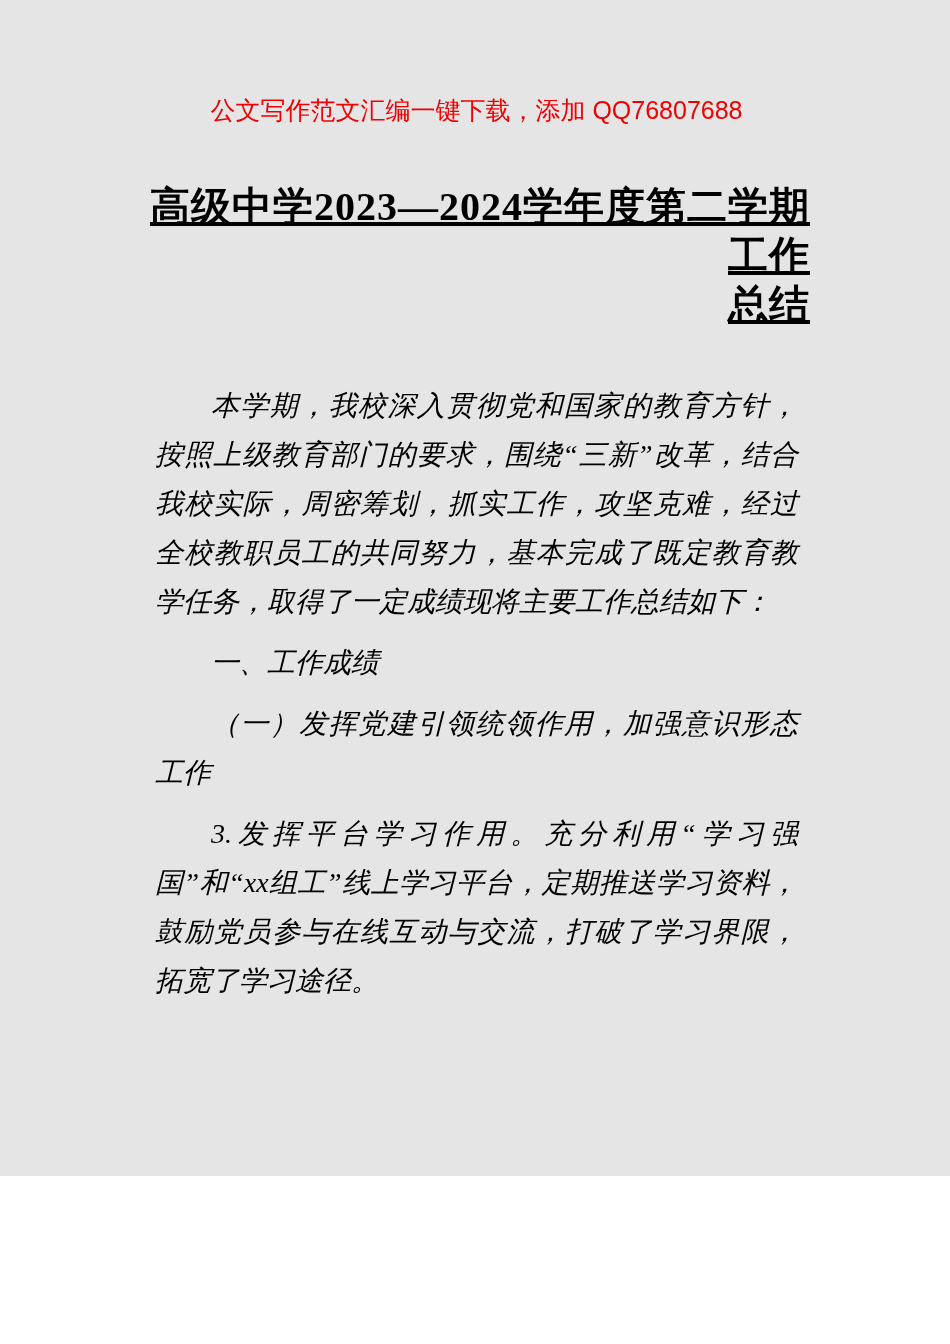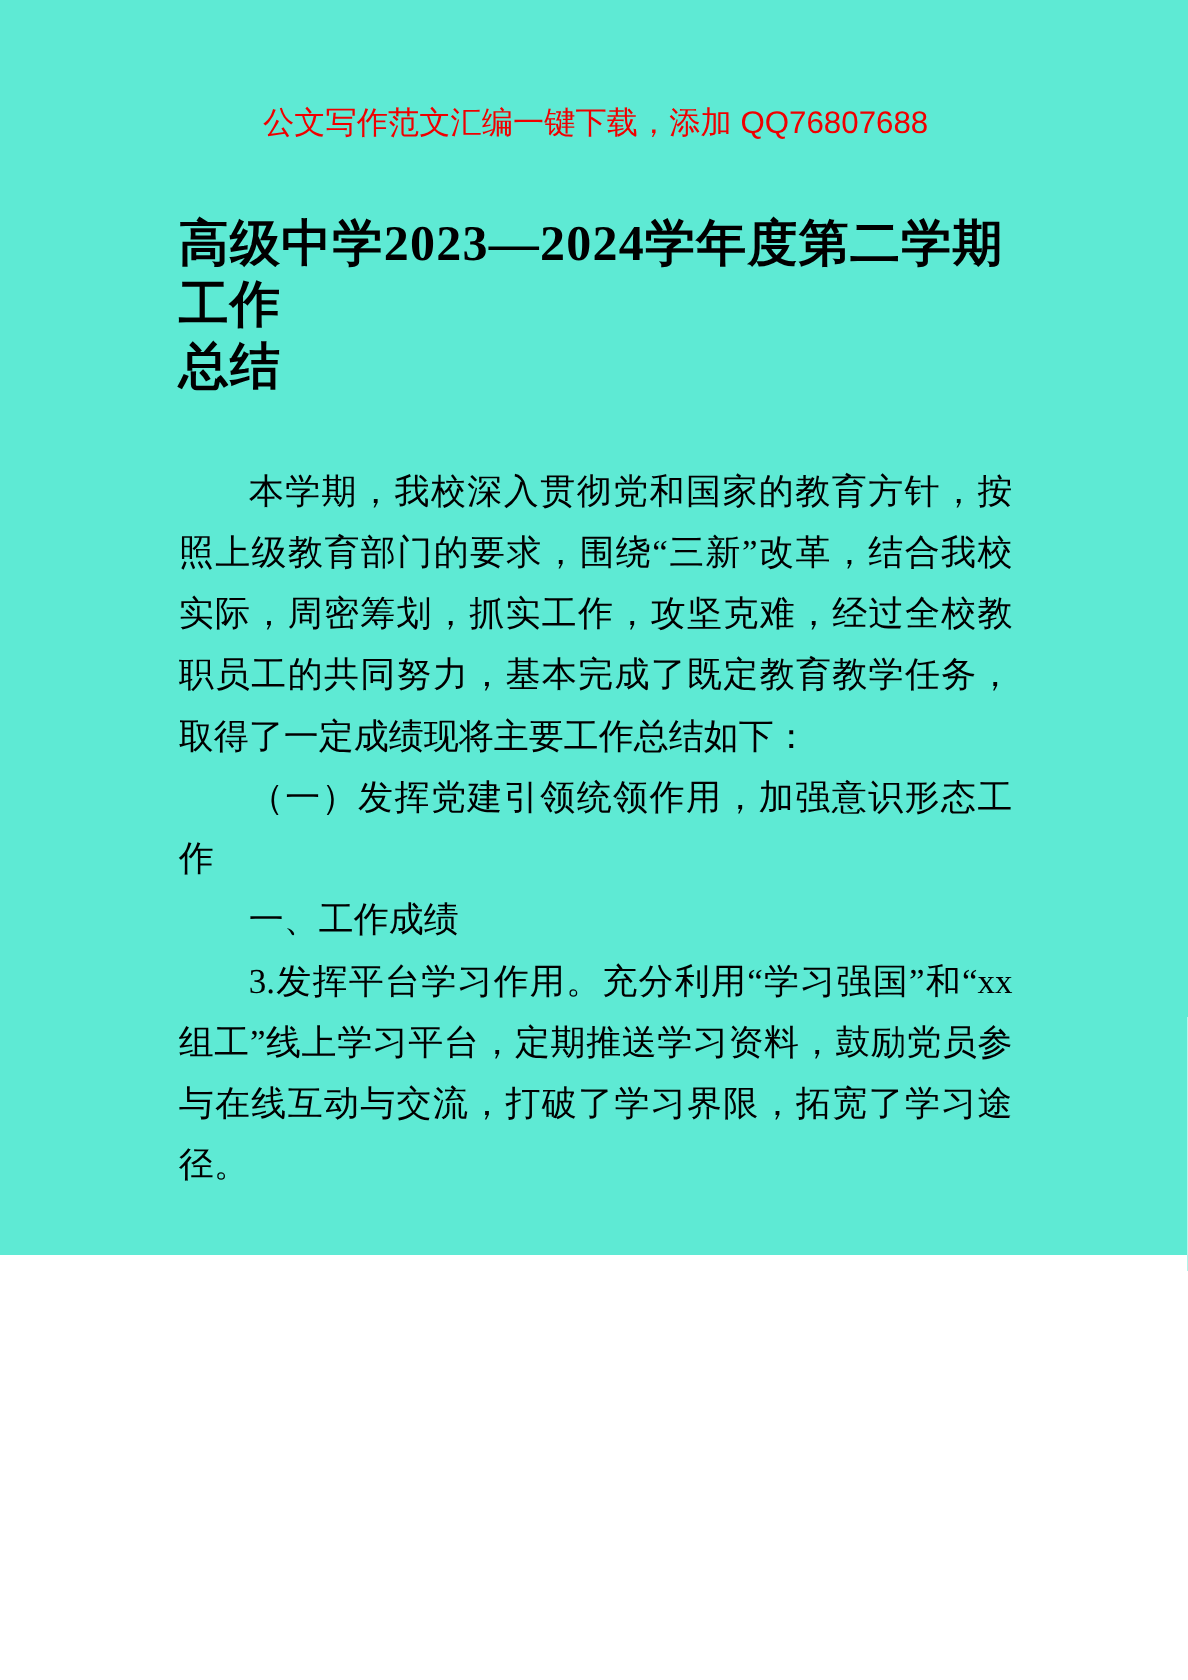--- a/index.html
+++ b/index.html
@@ -3,70 +3,72 @@
 <meta charset="utf-8">
 <style>
   html, body {
     margin: 0;
     padding: 0;
     background: #ffffff;
   }
   .page {
     position: relative;
     width: 950px;
-    height: 1004px;
+    height: 1176px;
     margin: 0 auto;
-    background: #5eead4;
+    background: #e5e5e5;
     color: #000000;
     box-sizing: border-box;
-    padding: 0 140px 0 143px;
+    padding: 12px 140px 0 143px;
     overflow: hidden;
     font-family: "Liberation Serif", "DejaVu Serif", serif;
   }
   .notice {
     margin-top: 83px;
     text-align: center;
     color: #f00000;
     font-size: 25px;
     line-height: 30px;
     font-family: "Liberation Sans", "DejaVu Sans", sans-serif;
     white-space: nowrap;
   }
   .title {
     margin: 57px 0 0 0;
-    text-align: left;
+    text-align: right;
     font-size: 40px;
     line-height: 49px;
     font-weight: bold;
     letter-spacing: 1px;
+    text-decoration: underline;
   }
   .content {
     margin-top: 52px;
     font-size: 28px;
     line-height: 49px;
     text-align: justify;
   }
   .content p {
-    margin: 0;
+    margin: 12px;
     padding: 0;
     text-indent: 2em;
+    font-style: italic;
   }
 </style>
 </head>
 <body>
 
 <div class="page">
 
   <div class="notice">公文写作范文汇编一键下载，添加 QQ76807688</div>
 
   <h1 class="title">
     <span>高级中学2023—2024学年度第二学期工作</span><br>
     <span>总结</span>
   </h1>
 
   <div class="content">
     <p>本学期，我校深入贯彻党和国家的教育方针，按照上级教育部门的要求，围绕“三新”改革，结合我校实际，周密筹划，抓实工作，攻坚克难，经过全校教职员工的共同努力，基本完成了既定教育教学任务，取得了一定成绩现将主要工作总结如下：</p>
+    <p>一、工作成绩</p>
     <p>（一）发挥党建引领统领作用，加强意识形态工作</p>
-    <p>一、工作成绩</p>
     <p>3.发挥平台学习作用。充分利用“学习强国”和“xx组工”线上学习平台，定期推送学习资料，鼓励党员参与在线互动与交流，打破了学习界限，拓宽了学习途径。</p>
   </div>
 
 </div>
 
 </body></html>

